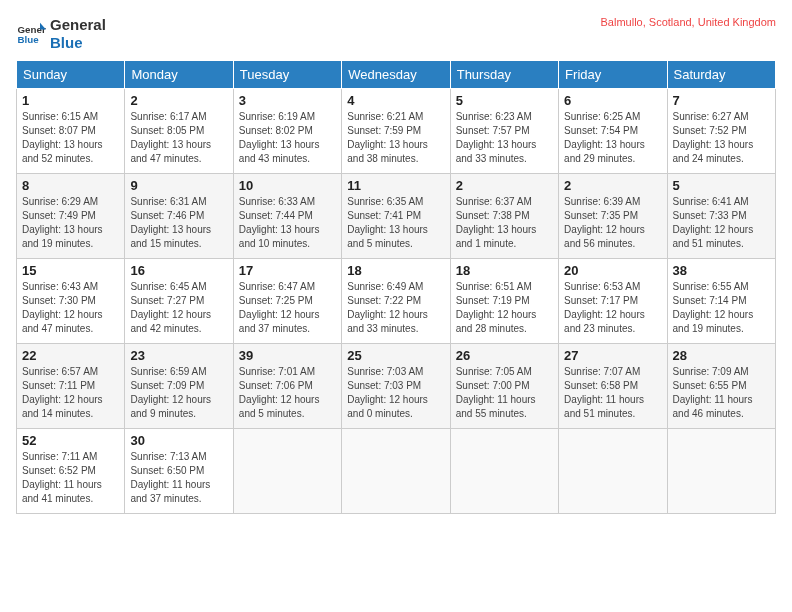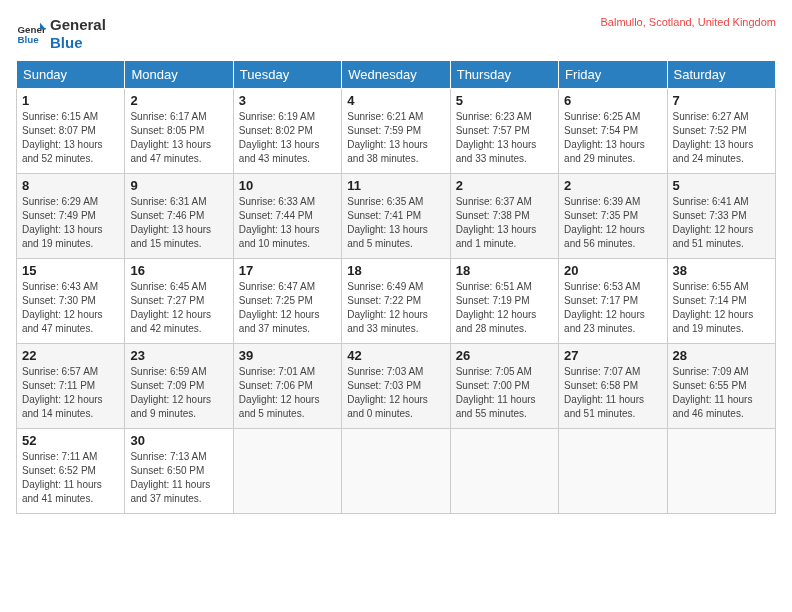--- a/index.html
+++ b/index.html
@@ -211,21 +211,21 @@
         </td>
         <td>
           <span class="day-number">23</span>
           <div class="day-info">Sunrise: 6:59 AM<br>Sunset: 7:09 PM<br>Daylight: 12 hours and 9 minutes.</div>
         </td>
         <td>
           <span class="day-number">39</span>
           <div class="day-info">Sunrise: 7:01 AM<br>Sunset: 7:06 PM<br>Daylight: 12 hours and 5 minutes.</div>
         </td>
         <td>
-          <span class="day-number">42</span>
+          <span class="day-number">25</span>
           <div class="day-info">Sunrise: 7:03 AM<br>Sunset: 7:03 PM<br>Daylight: 12 hours and 0 minutes.</div>
         </td>
         <td>
           <span class="day-number">26</span>
           <div class="day-info">Sunrise: 7:05 AM<br>Sunset: 7:00 PM<br>Daylight: 11 hours and 55 minutes.</div>
         </td>
         <td>
           <span class="day-number">27</span>
           <div class="day-info">Sunrise: 7:07 AM<br>Sunset: 6:58 PM<br>Daylight: 11 hours and 51 minutes.</div>
         </td>

